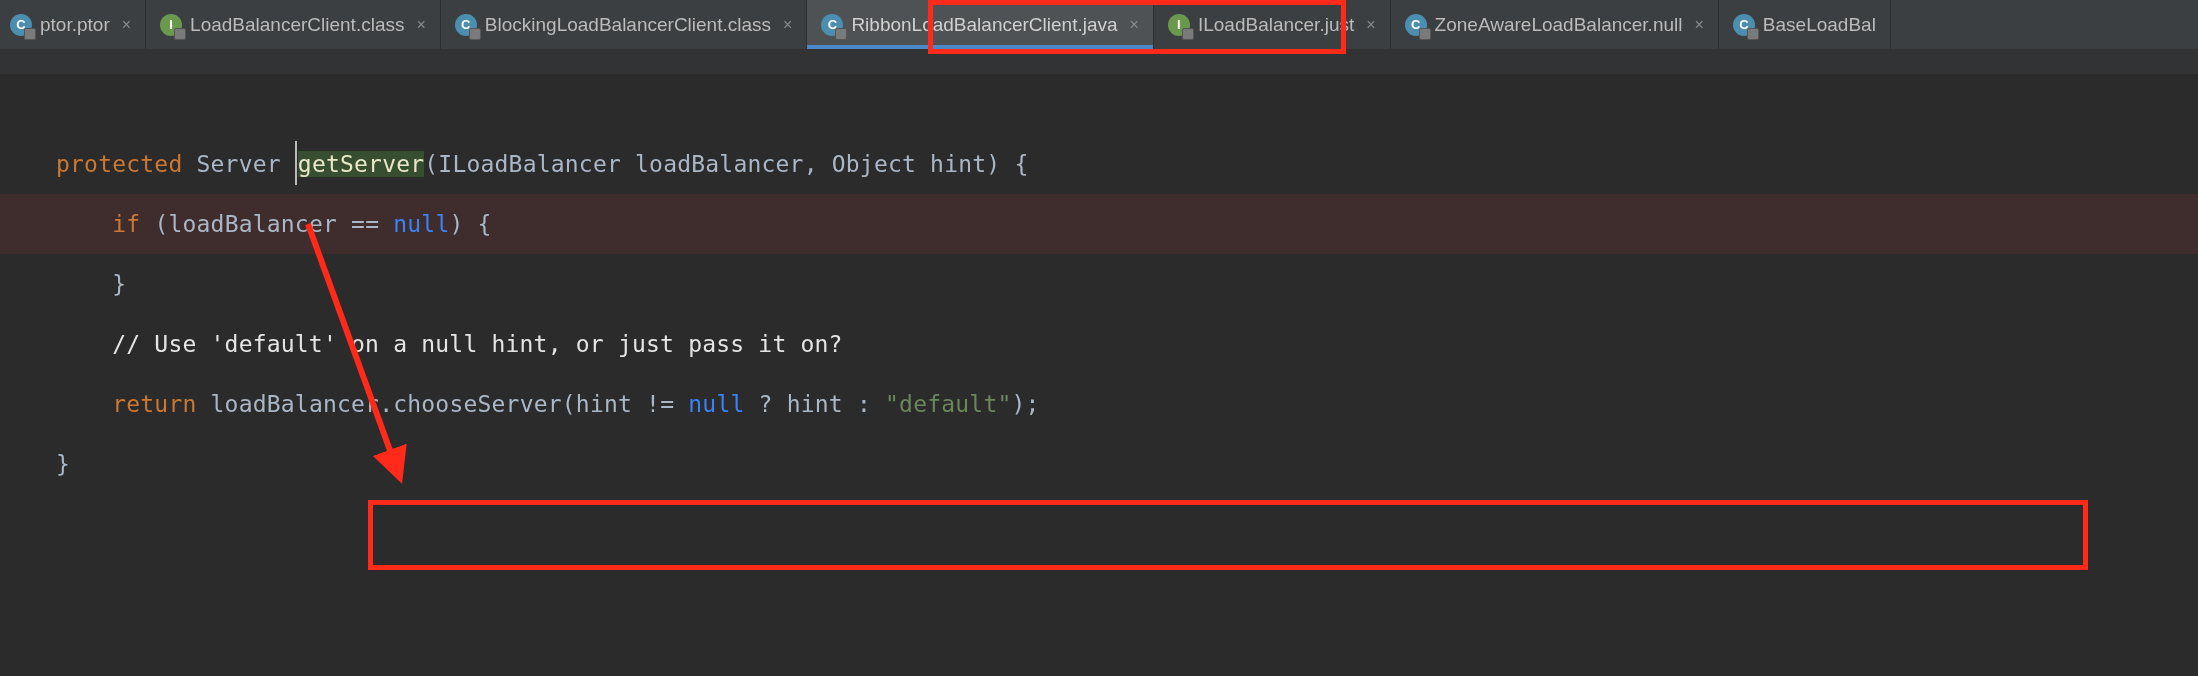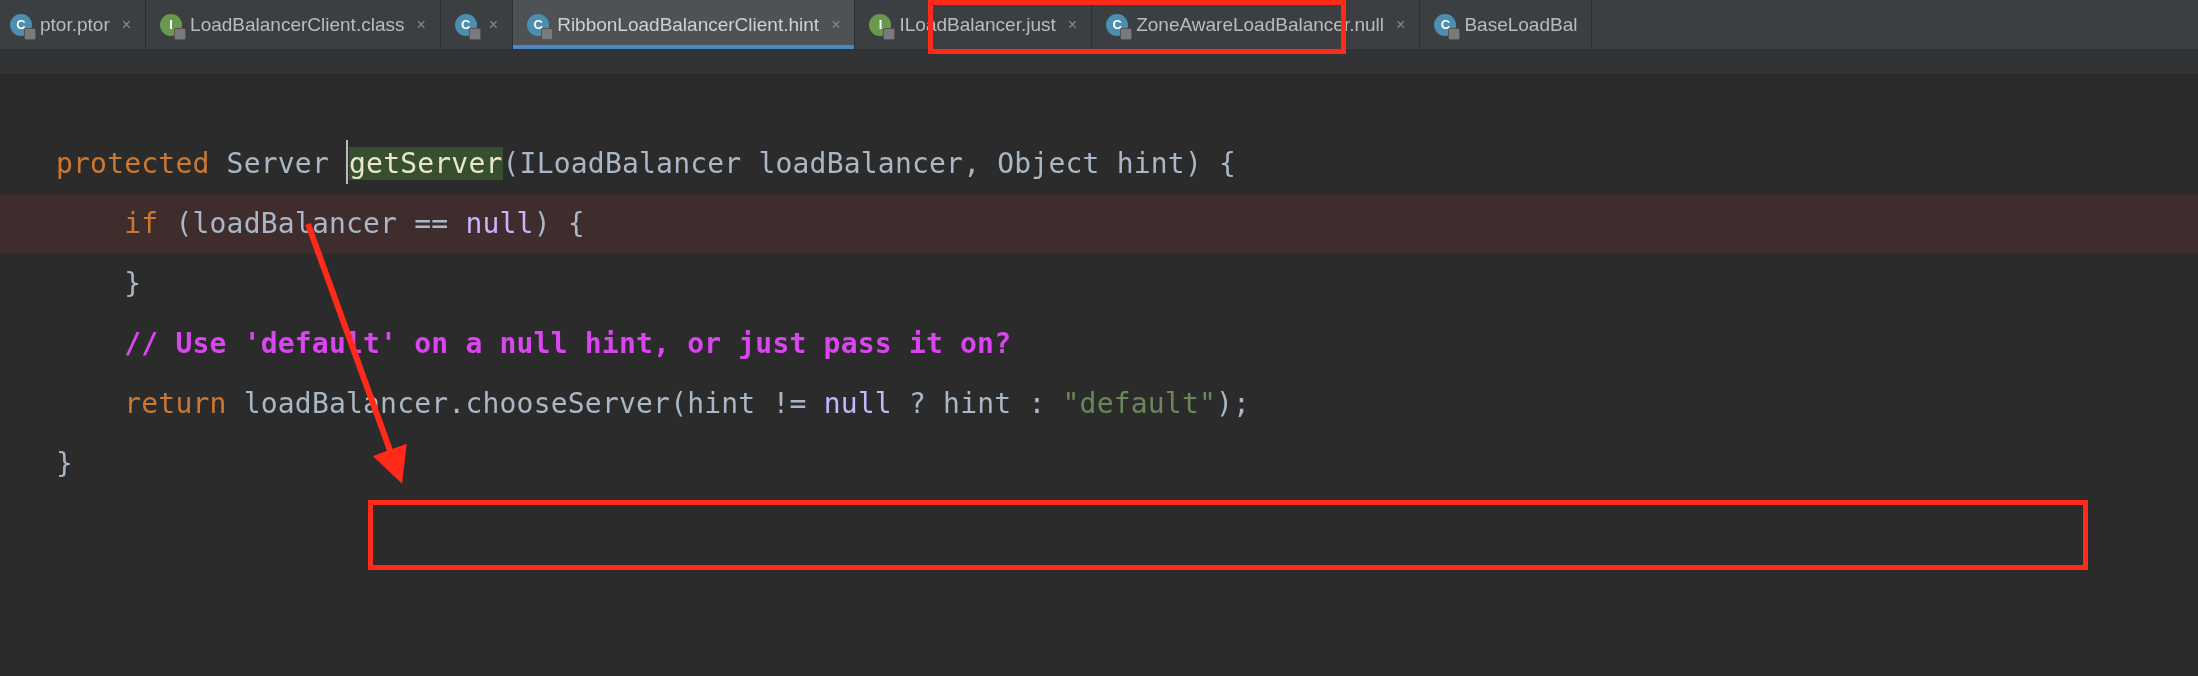--- a/index.html
+++ b/index.html
@@ -74,41 +74,41 @@
 
   
   .crumb-strip {
     height: 24px;
     background: #313335;
   }
 
   
   .editor {
     position: relative;
-    font-size: 28px;
+    font-size: 23px;
     line-height: 60px;
     color: #a9b7c6;
     padding-left: 0;
     letter-spacing: 0.2px;
   }
   .editor .line {
     padding-left: 56px;
     white-space: pre;
   }
   .editor .line.err-bg {
     background: rgba(100, 45, 45, 0.35);
   }
   .editor .gutter-line { height: 60px; }
 
   .tok-kw      { color: #cc7832; }
-  .tok-null    { color: #c4b5fd; }
+  .tok-null    { color: #3b82f6; }
   .tok-type    { color: #a9b7c6; }
   .tok-ident   { color: #a9b7c6; }
   .tok-str     { color: #6a8759; }
-  .tok-comment { color: #d946ef; font-weight: bold; }
+  .tok-comment { color: #e5e5e5; }
   .tok-paren   { color: #a9b7c6; }
   .tok-method-hl {
     background: rgba(58, 82, 50, 0.9);
     color: #e8e8c8;
   }
   .caret {
     display: inline-block;
     width: 2px; height: 44px;
     background: #bbbbbb;
     vertical-align: middle;
@@ -139,26 +139,27 @@
   </div>
 
   <div class="tab">
     <span class="icon iface">I<span class="lock"></span></span>
     <span>LoadBalancerClient.class</span>
     <span class="close-x">×</span>
   </div>
 
   <div class="tab">
     <span class="icon class">C<span class="lock"></span></span>
+    <span>BlockingLoadBalancerClient.class</span>
     <span class="close-x">×</span>
   </div>
 
   <div class="tab active">
     <span class="icon class">C<span class="lock"></span></span>
-    <span>RibbonLoadBalancerClient.hint</span>
+    <span>RibbonLoadBalancerClient.java</span>
     <span class="close-x">×</span>
   </div>
 
   <div class="tab">
     <span class="icon iface">I<span class="lock"></span></span>
     <span>ILoadBalancer.just</span>
     <span class="close-x">×</span>
   </div>
 
   <div class="tab">

